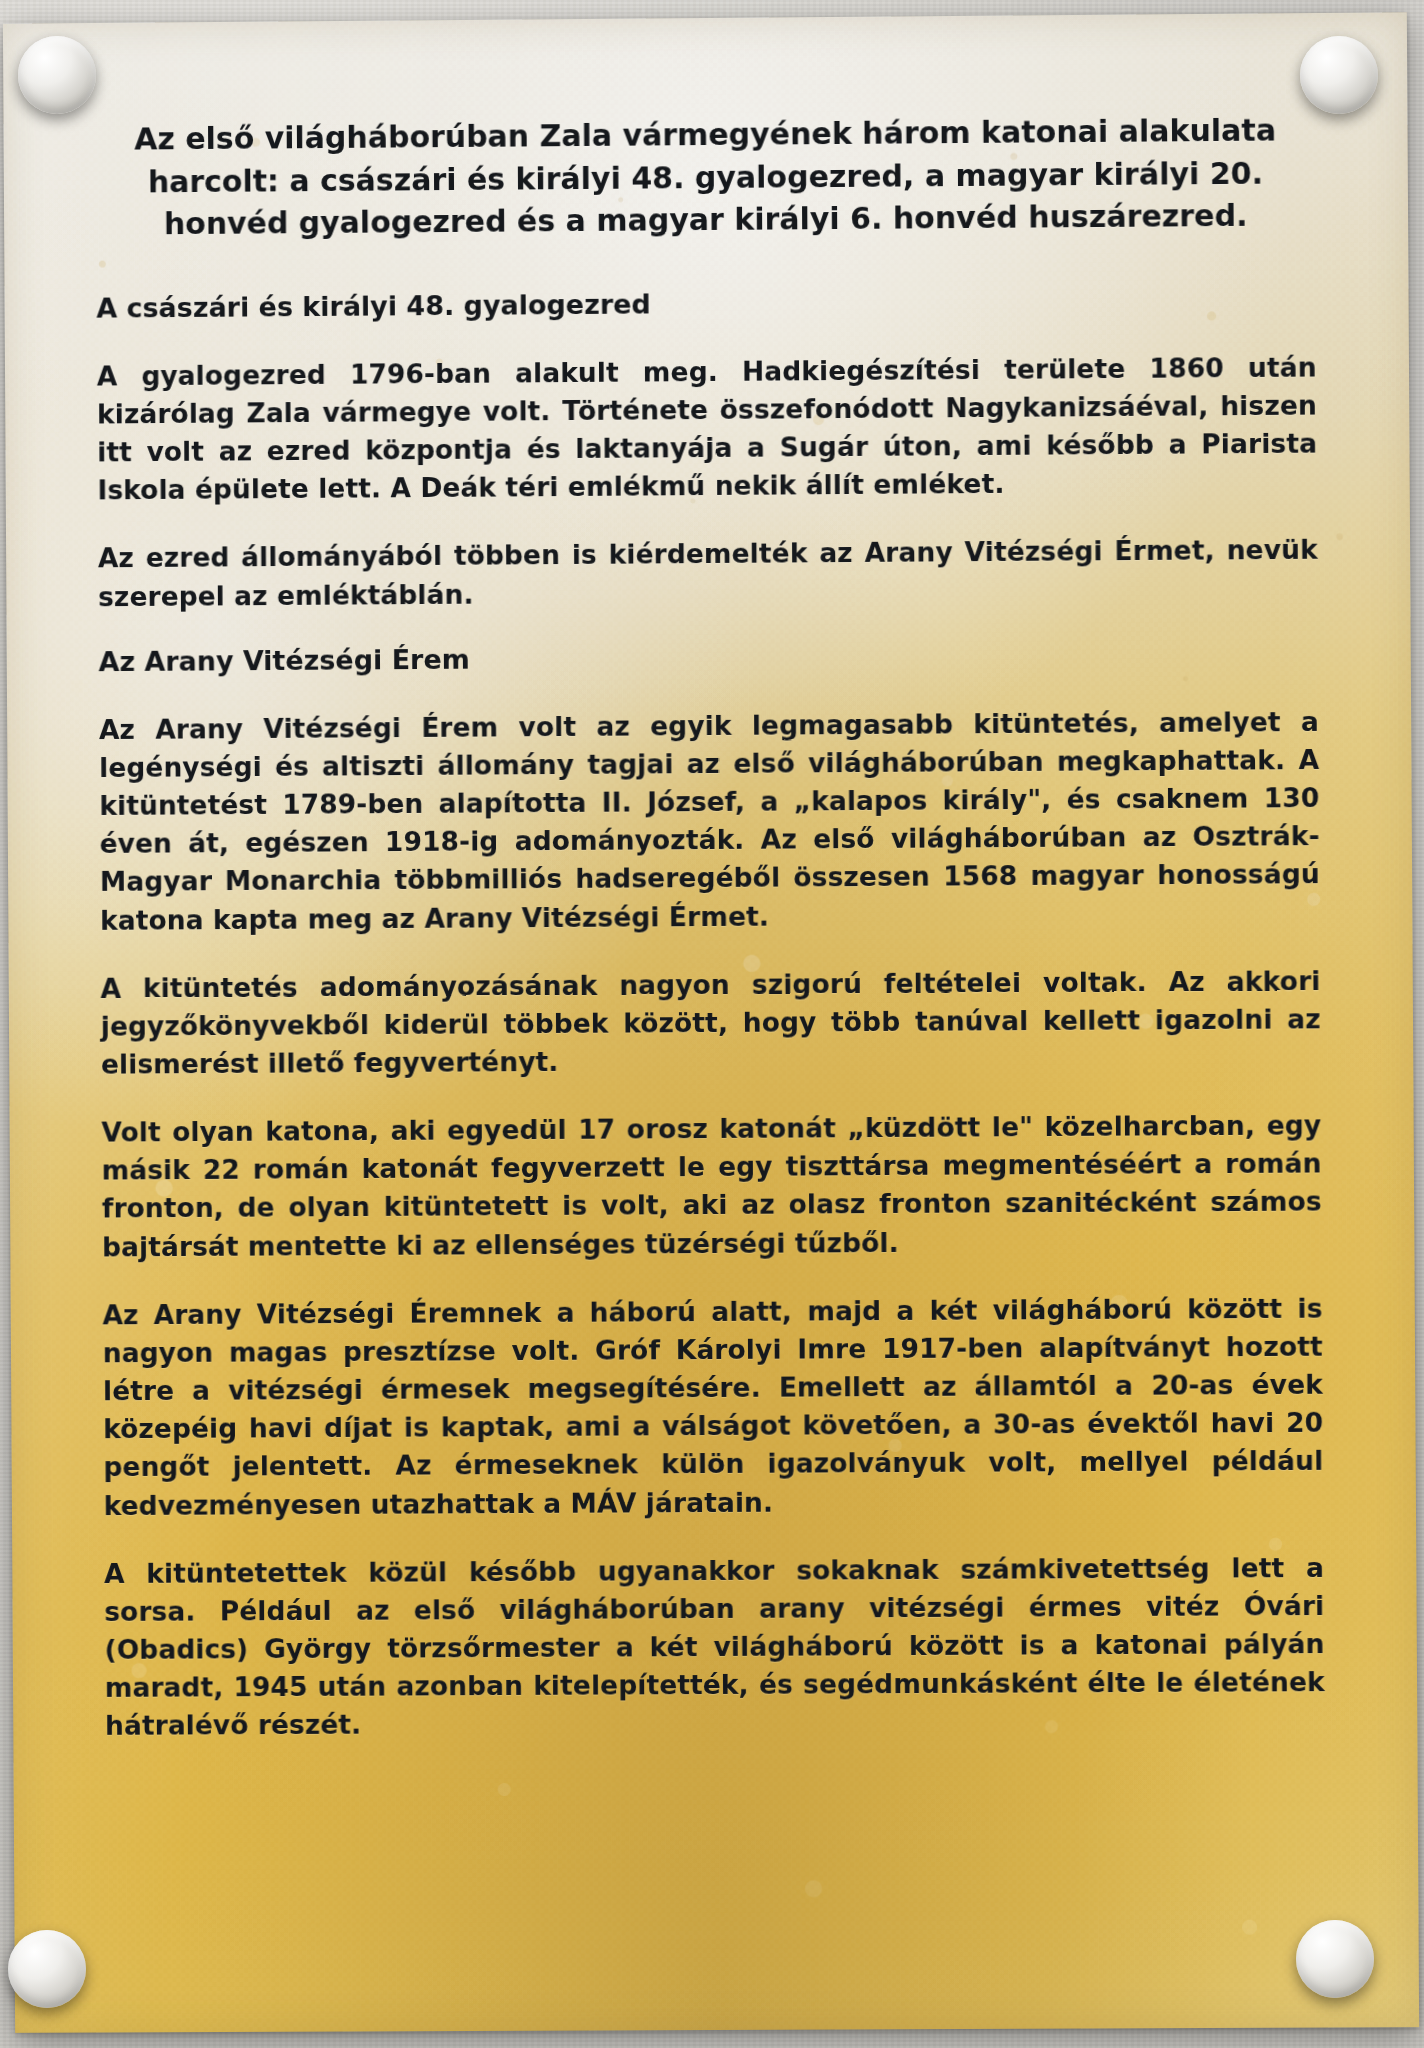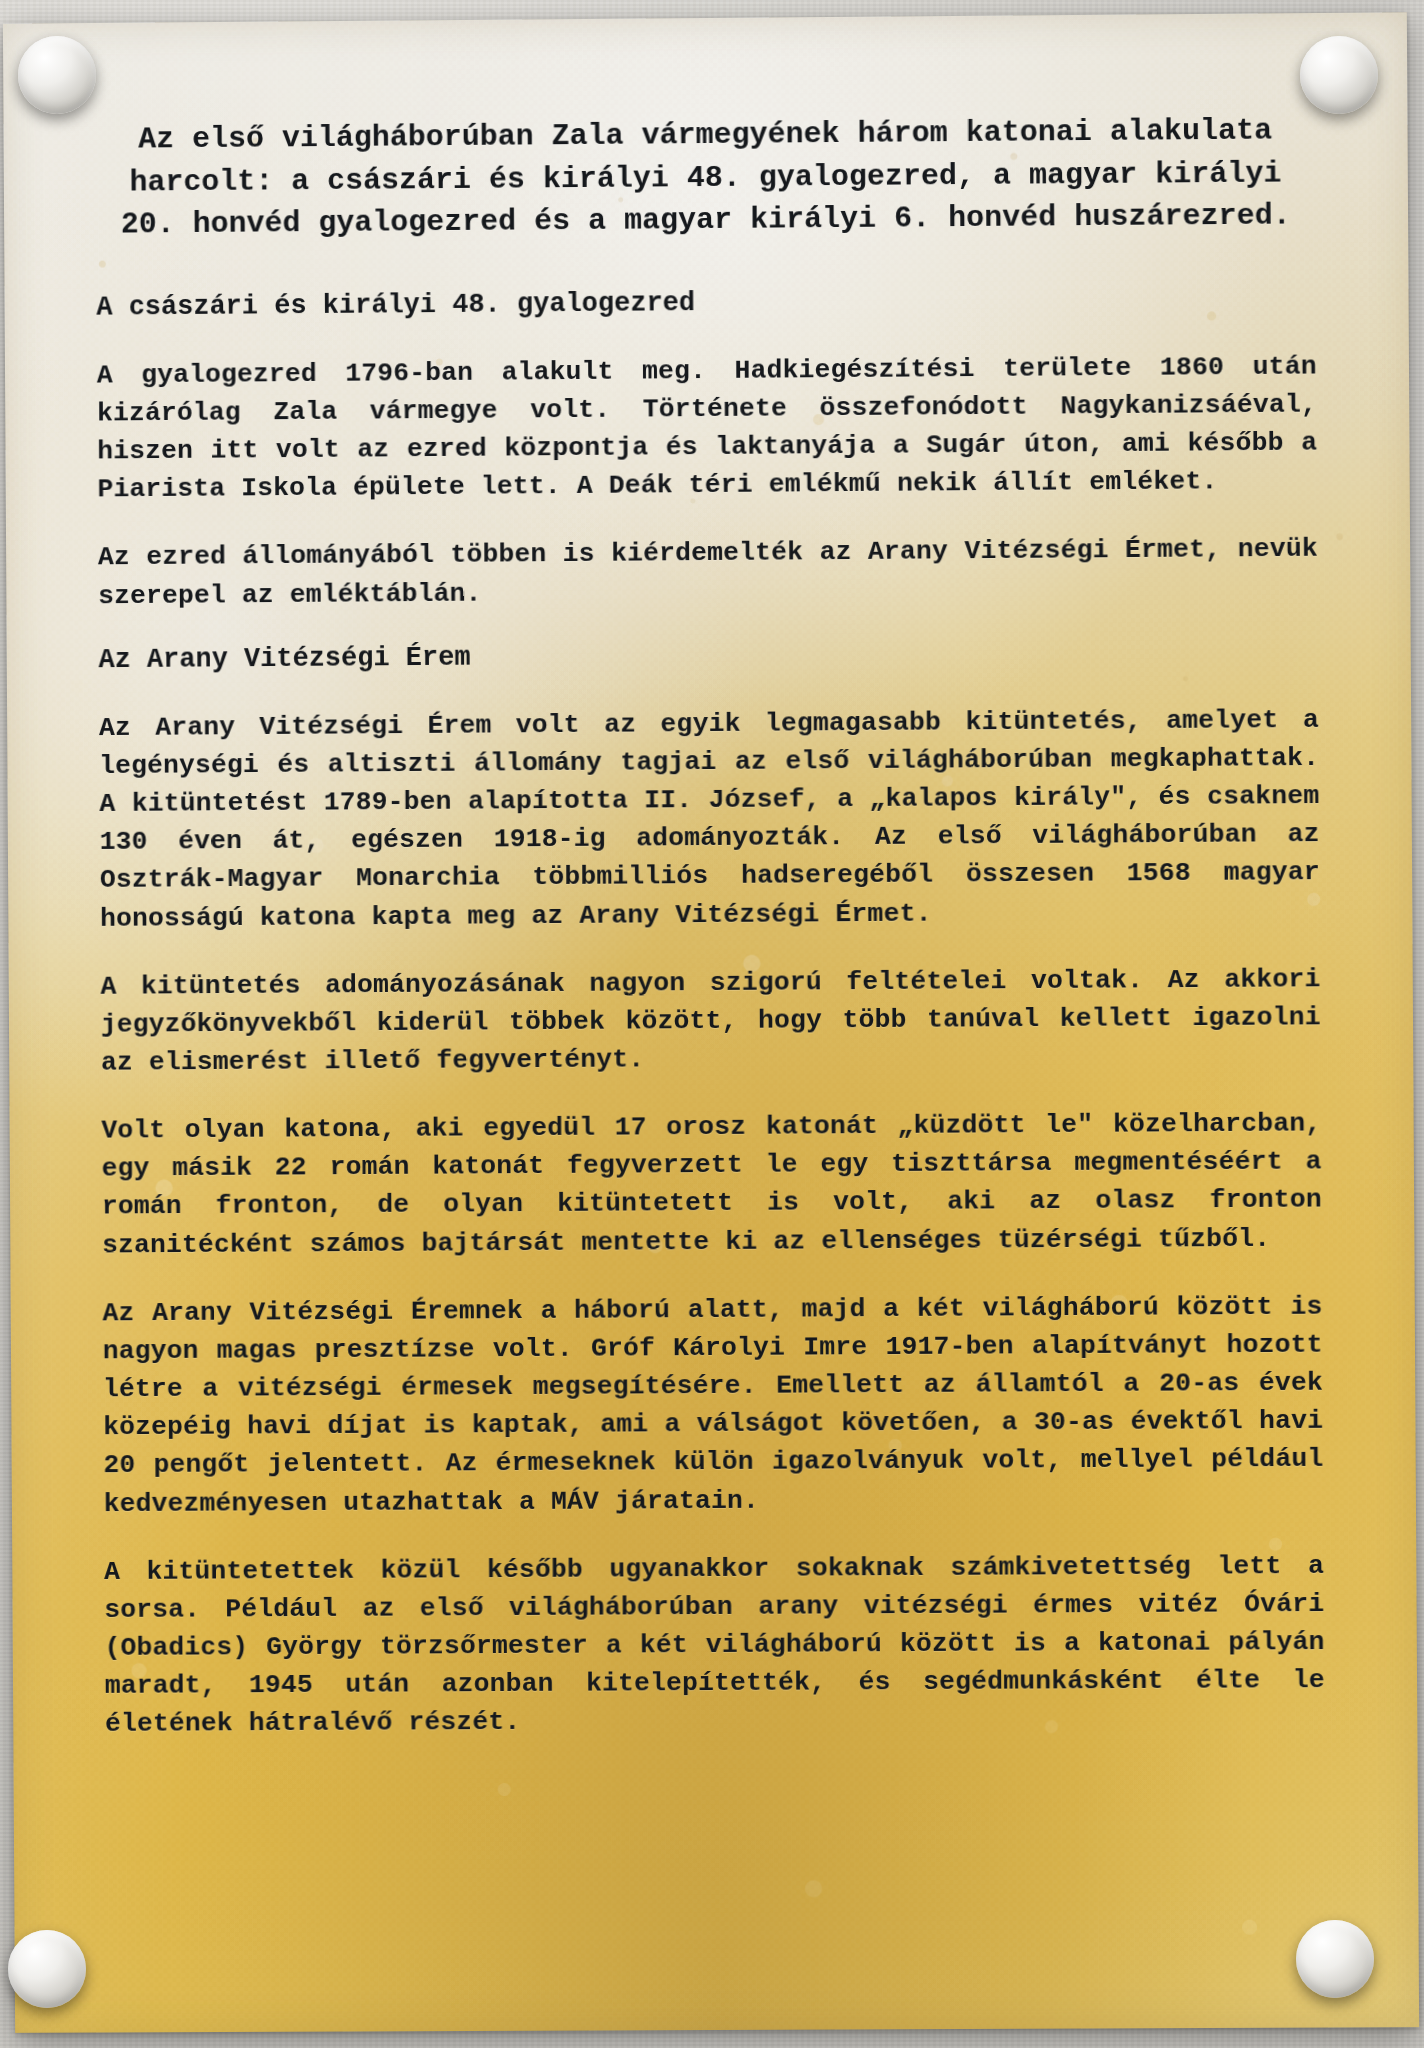--- a/index.html
+++ b/index.html
@@ -32,21 +32,20 @@
     opacity: 0.8;
   }
 
   
   .panel-wrap {
     position: absolute;
     left: 0;
     top: 0;
     width: 1424px;
     height: 2048px;
-    font-family: Liberation Mono, monospace;
   }
 
   .panel {
     position: absolute;
     left: 8px;
     top: 18px;
     width: 1404px;
     height: 2012px;
     
     transform: perspective(3000px) rotateY(-0.35deg) rotate(-0.35deg);

